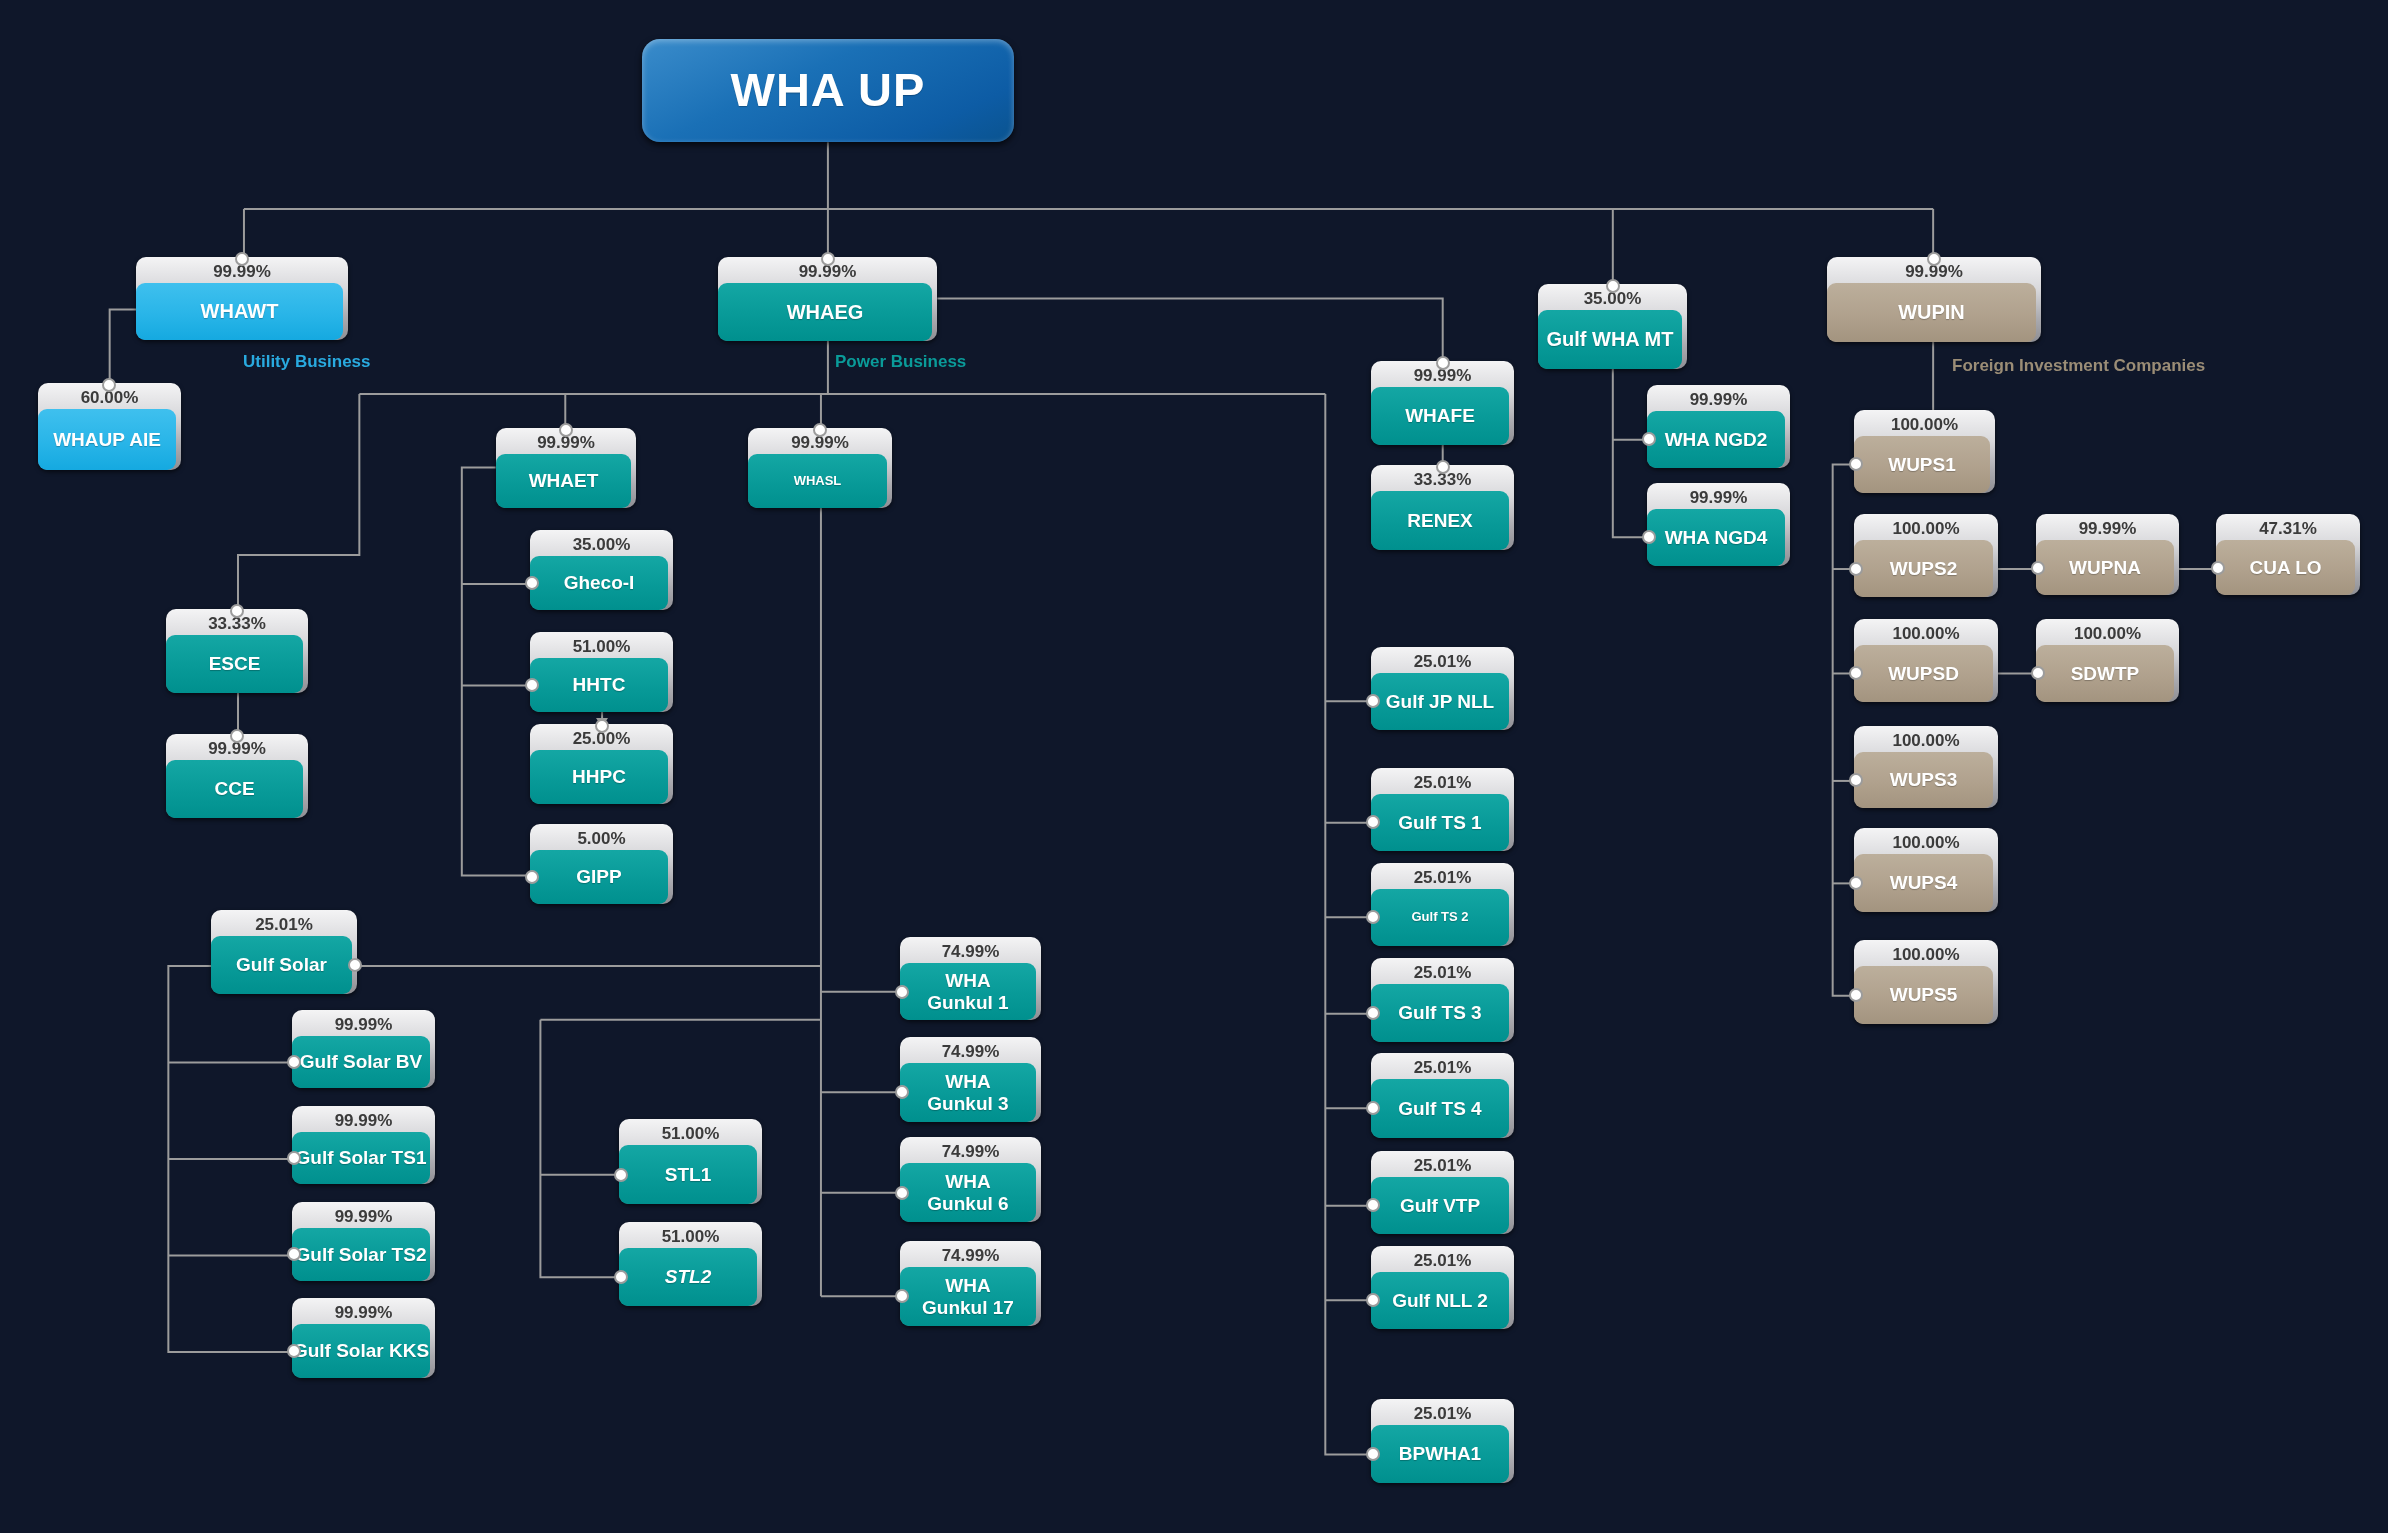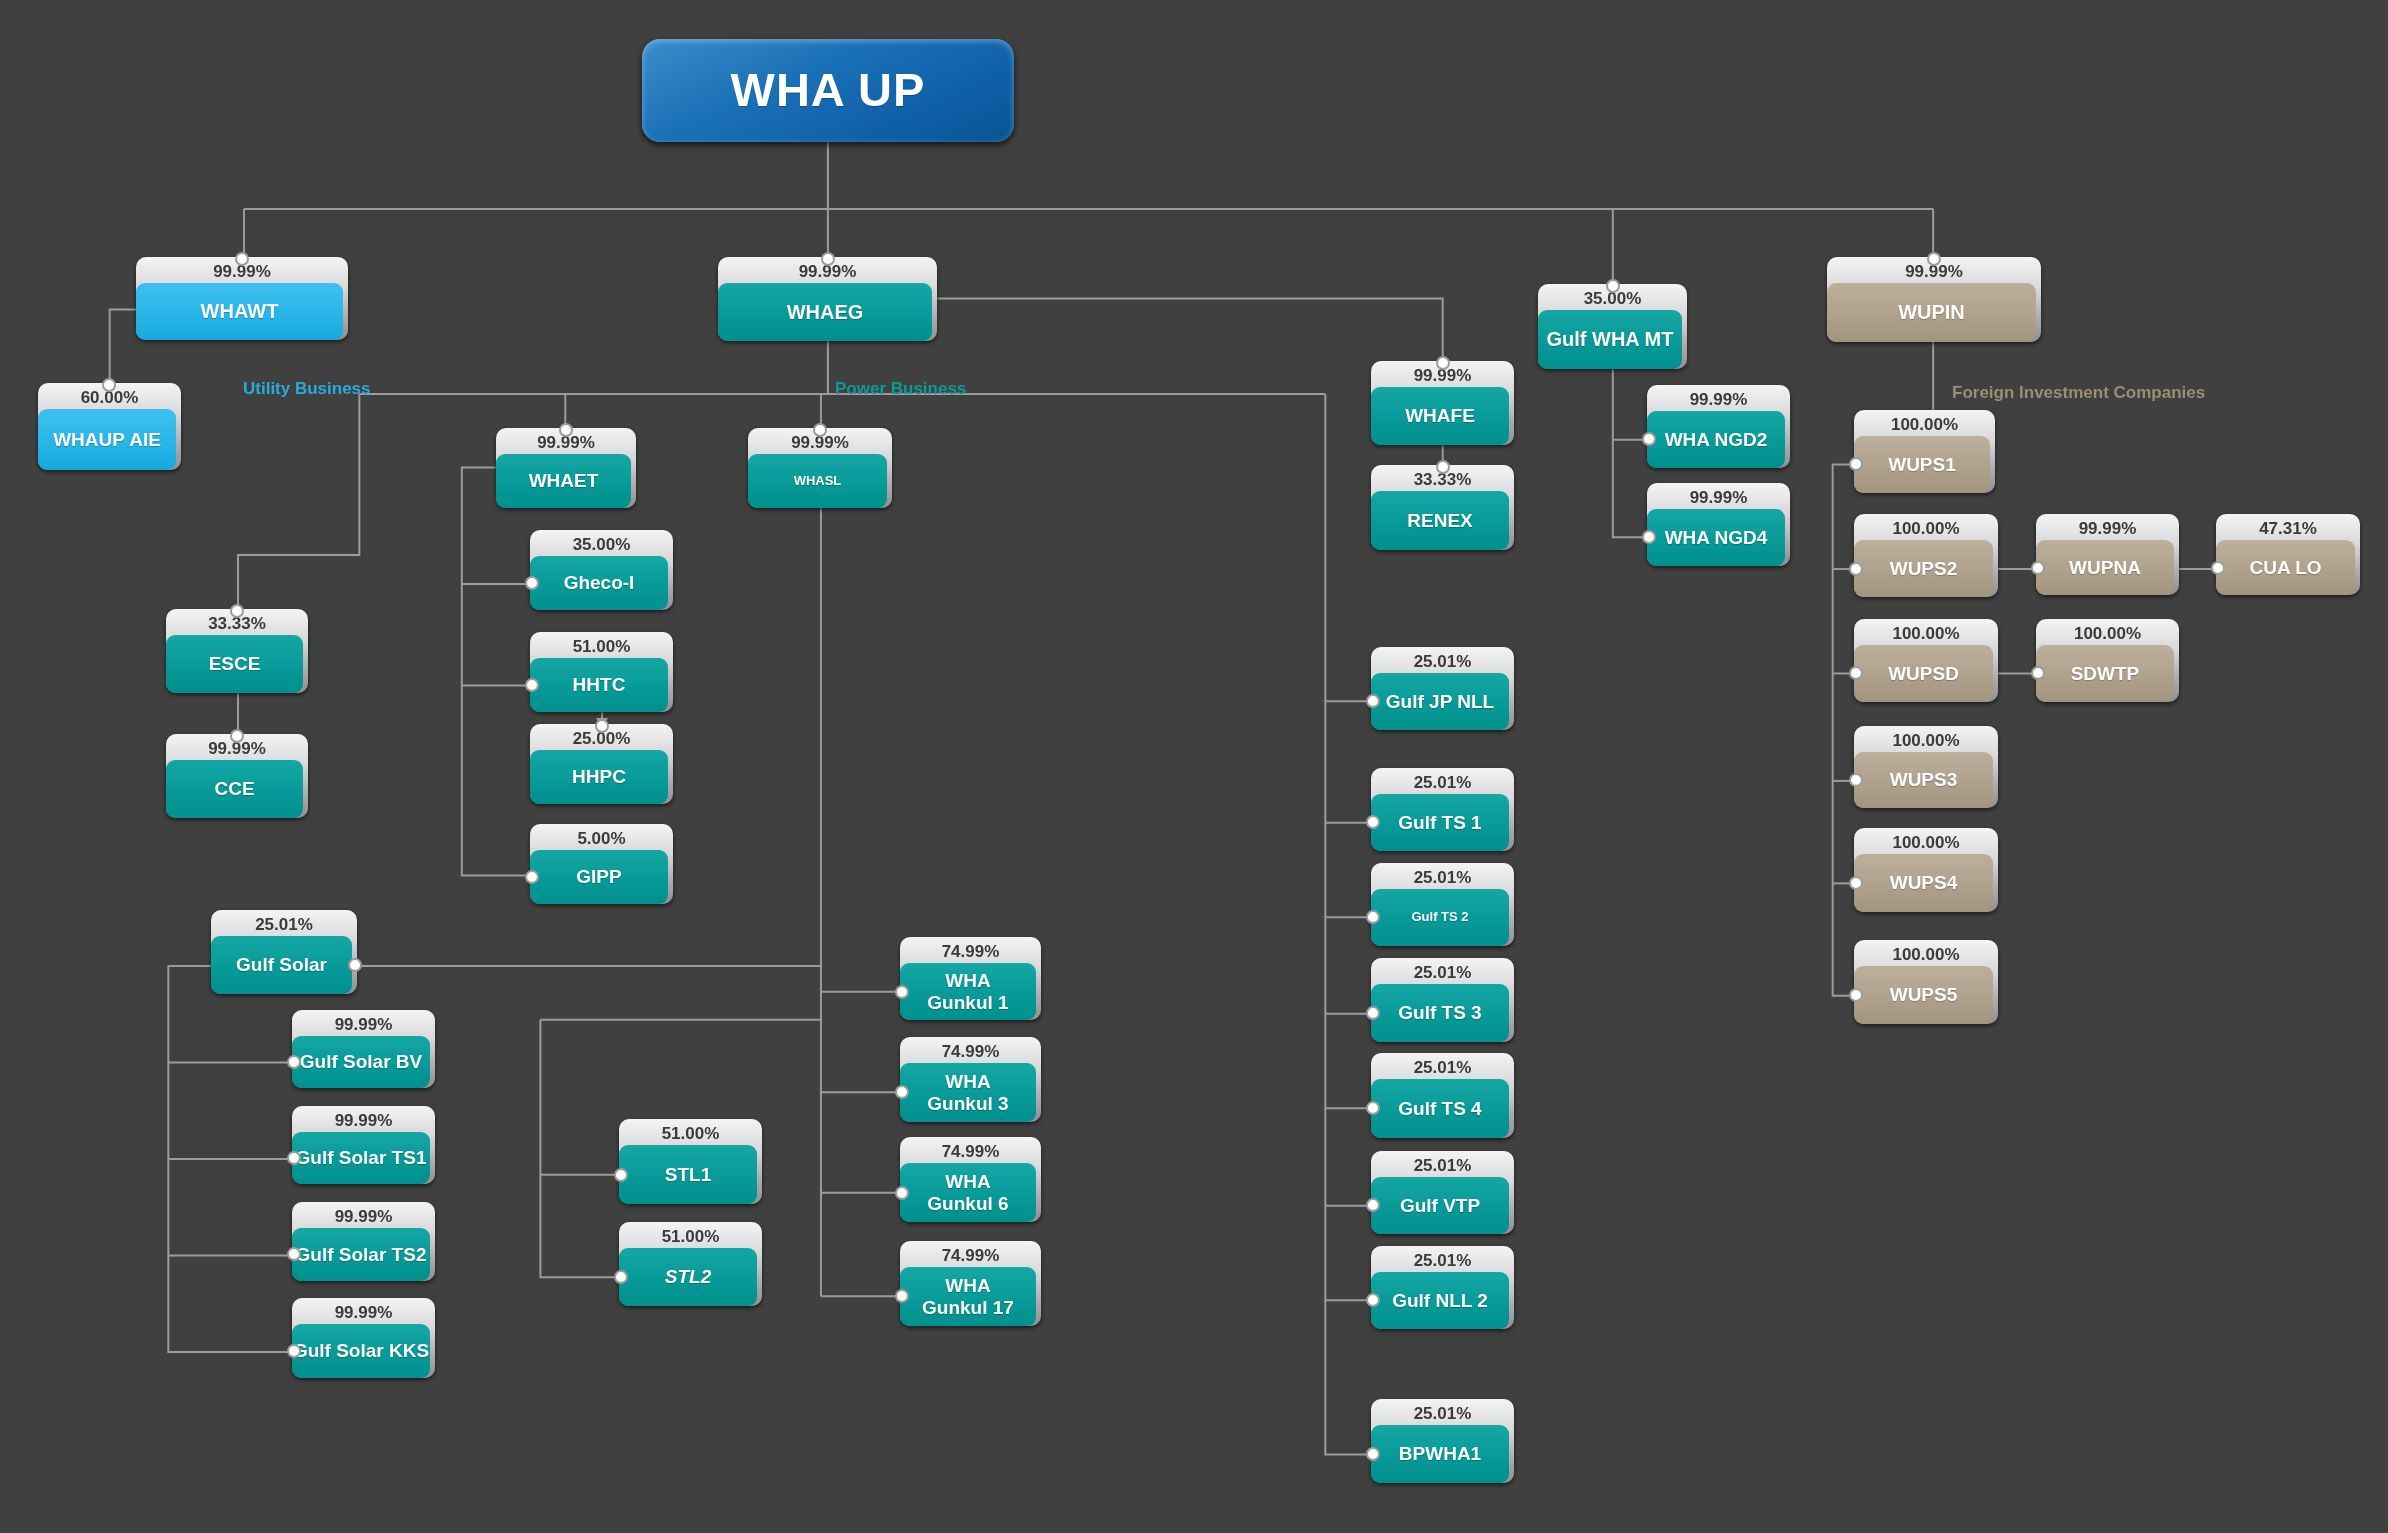--- a/index.html
+++ b/index.html
@@ -1,16 +1,16 @@
 <!DOCTYPE html>
 <html><head>
 <meta charset="utf-8">
 <style>
   html,body{margin:0;padding:0;background:#000;}
-  #canvas{position:relative;width:2388px;height:1533px;background:#404040;overflow:hidden;
+  #canvas{position:relative;width:2388px;height:1533px;background:#0f172a;overflow:hidden;
           font-family:"Liberation Sans",sans-serif;}
   #wires{position:absolute;left:0;top:0;z-index:1;}
   .node{position:absolute;z-index:2;border-radius:10px;
         background:linear-gradient(180deg,#f4f4f5 0%,#d8d8db 38%,#ababb0 72%,#8e8e93 100%);
         box-shadow:0 2px 4px rgba(0,0,0,.6);}
   .node .pct{position:absolute;left:0;right:0;top:0;height:27px;line-height:29px;
         text-align:center;font-size:17px;font-weight:bold;color:#3b3b3b;}
   .node .body{position:absolute;left:0;top:26px;right:5px;bottom:0;border-radius:9px;
         display:flex;align-items:center;justify-content:center;text-align:center;
         color:#fff;font-weight:bold;font-size:20px;line-height:1.12;white-space:pre-line;
@@ -18,21 +18,21 @@
   .teal .body{background:linear-gradient(180deg,#14a7a4 0%,#089a98 55%,#00908e 100%);}
   .cyan .body{background:linear-gradient(180deg,#3fc0ee 0%,#29b5e8 55%,#15a9e0 100%);}
   .tan  .body{background:linear-gradient(180deg,#bcaf9c 0%,#b0a18d 55%,#a3947f 100%);}
   .root{background:linear-gradient(155deg,#3a8ccb 0%,#1a70b6 40%,#0d5ca5 80%,#0a538f 100%);
         border-radius:18px;display:flex;align-items:center;justify-content:center;
         box-shadow:inset 0 2px 6px rgba(255,255,255,.35),0 3px 6px rgba(0,0,0,.7);}
   .root .body{position:static;background:none;color:#fff;font-weight:bold;font-size:47px;
         letter-spacing:1px;display:block;}
   .dot{position:absolute;z-index:3;width:14px;height:14px;border-radius:50%;
        background:#fff;border:2px solid #9c9c9c;transform:translate(-50%,-50%);box-sizing:border-box;}
-  .annot{position:absolute;z-index:2;font-weight:bold;font-size:17px;white-space:nowrap;margin-top:27px;}
+  .annot{position:absolute;z-index:2;font-weight:bold;font-size:17px;white-space:nowrap;}
   .arrow{position:absolute;z-index:2;width:0;height:0;transform:translateX(-50%);
          border-left:6px solid transparent;border-right:6px solid transparent;
          border-top:9px solid #9c9c9c;}
 </style>
 </head>
 <body>
 
 <div id="canvas">
   <svg id="wires" width="2388" height="1533" viewBox="0 0 2400 1541">
       <polyline points="832,143 832,210" fill="none" stroke="#9c9c9c" stroke-width="2"></polyline>

